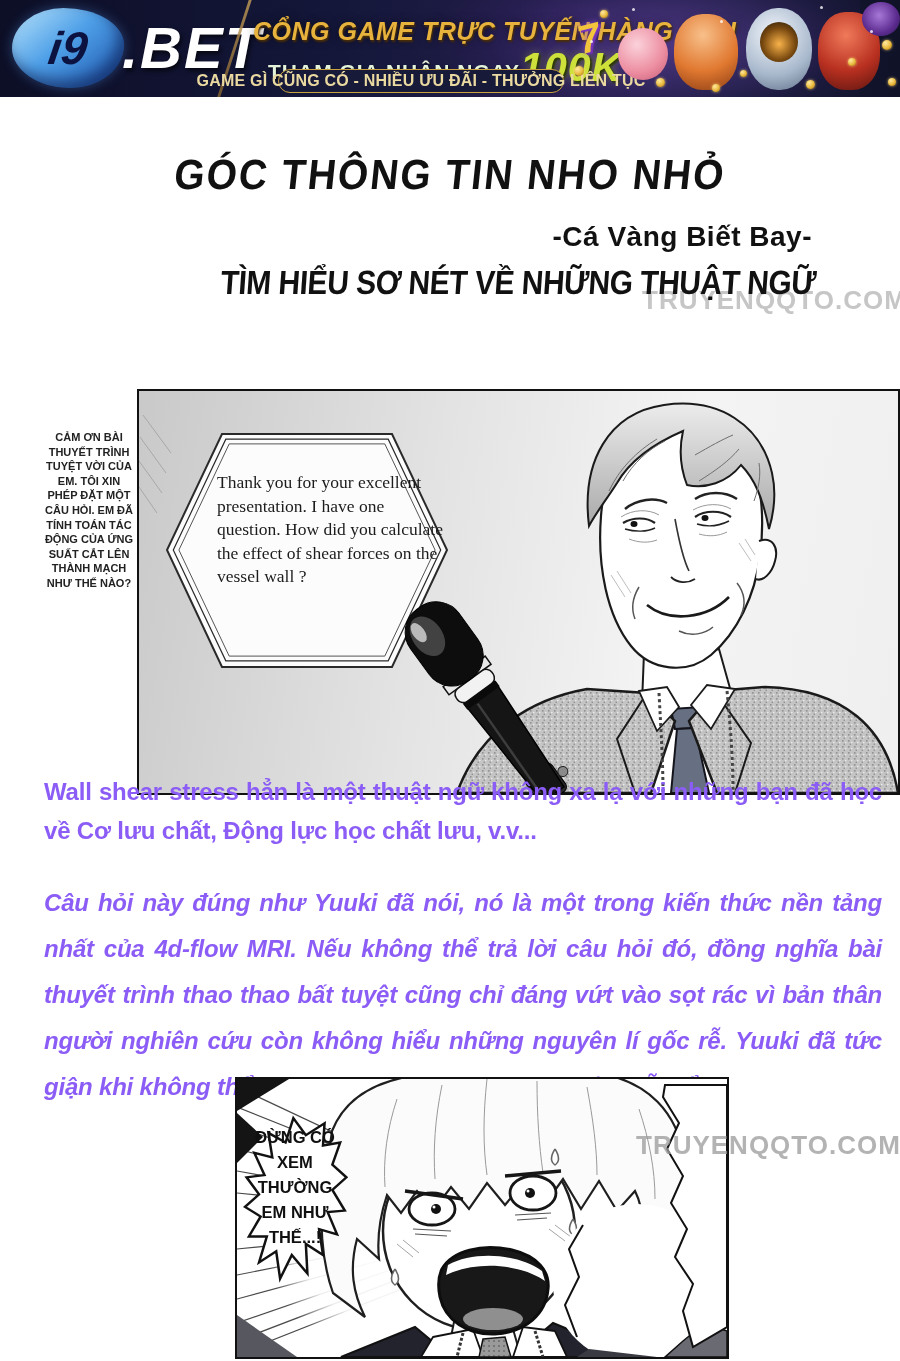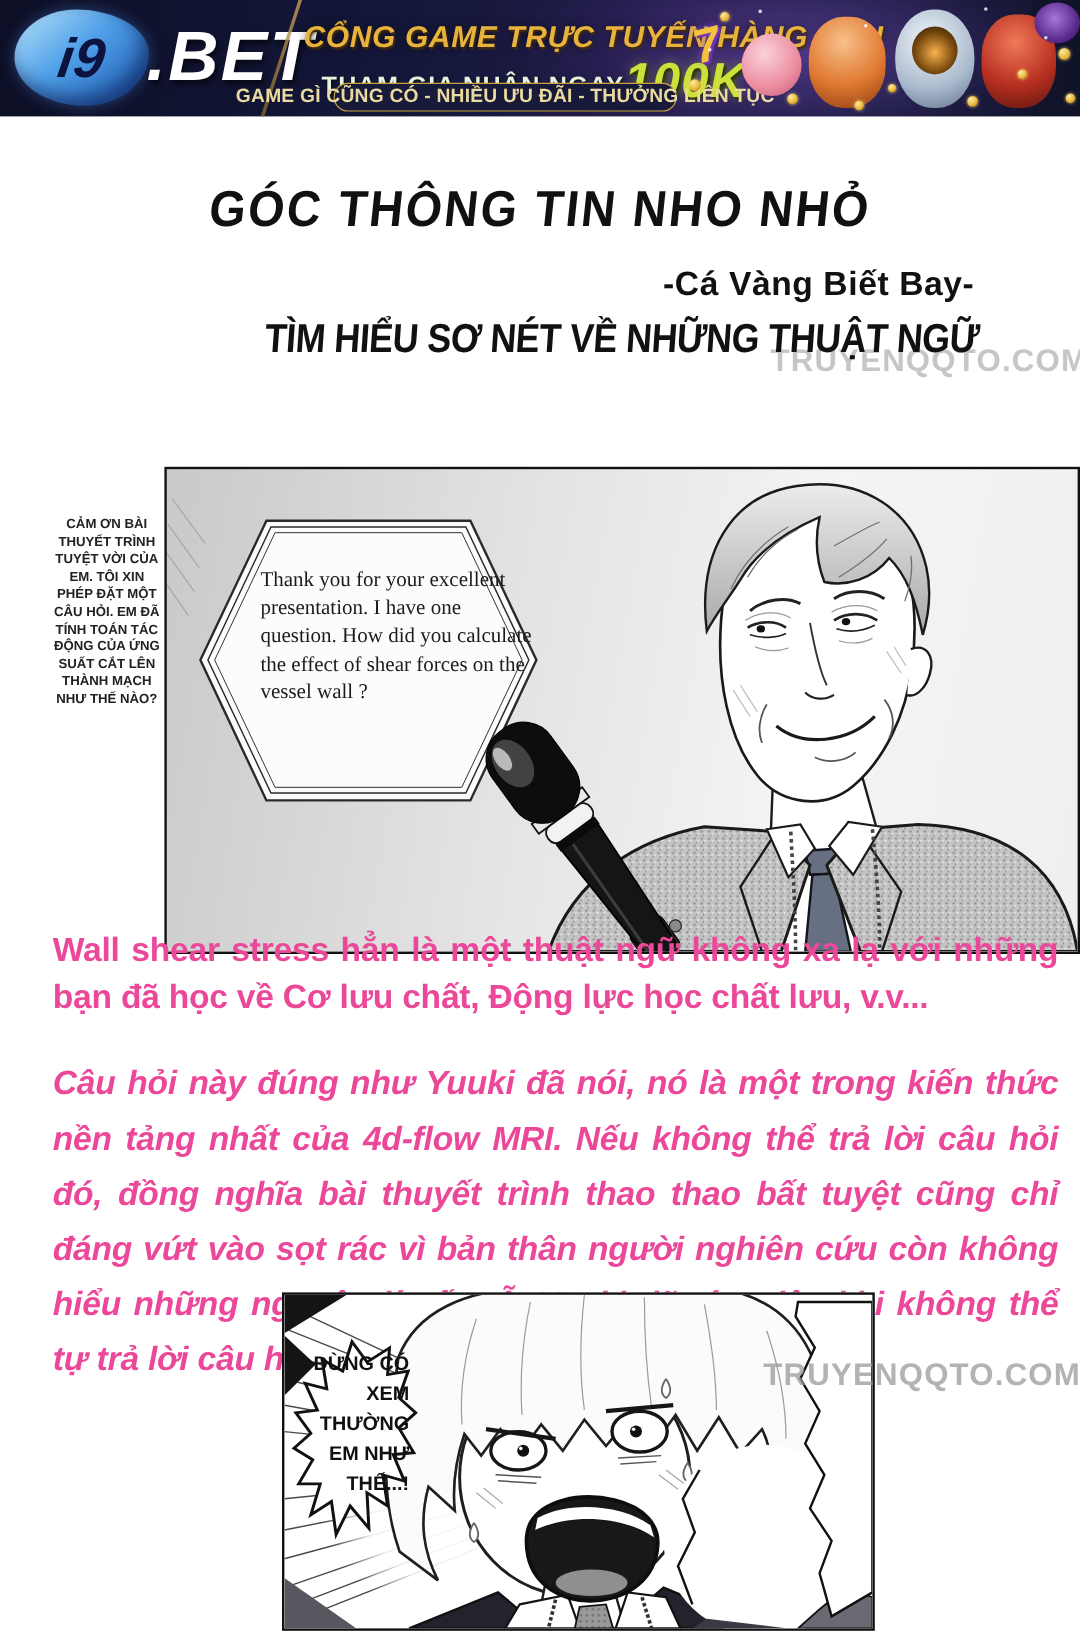--- a/index.html
+++ b/index.html
@@ -51,31 +51,31 @@
   
   .panel1{position:absolute;left:137px;top:362px;width:759px;height:402px;border:2.5px solid #111;
           background:linear-gradient(100deg,#c9c9c9 0%,#e3e3e3 38%,#f4f4f4 68%,#efefef 100%);overflow:hidden;margin-top:27px;}
   .panel1 svg{position:absolute;left:0;top:0;}
   .slide-text{position:absolute;left:78px;top:80px;width:228px;z-index:3;
           font-family:"Liberation Serif","DejaVu Serif",serif;font-size:17.5px;line-height:23.5px;color:#1c1c1c;}
   .side-caption{position:absolute;left:42px;top:430px;width:94px;text-align:center;z-index:2;
           font-size:11px;font-weight:800;line-height:14.6px;color:#222;}
 
   
-  .para{position:absolute;left:44px;width:838px;font-size:28px;font-weight:700;color:#ec4899;
+  .para{position:absolute;left:44px;width:838px;font-size:24px;font-weight:700;color:#8b5cf6;
         letter-spacing:-.2px;text-align:justify;text-align-last:left;}
   .para1{top:772px;line-height:39px;}
   .para2{top:880px;line-height:46px;font-style:italic;}
 
   
   .panel2{position:absolute;left:235px;top:1077px;width:490px;height:278px;border:2.5px solid #111;
           background:#fff;overflow:hidden;}
   .panel2 svg{position:absolute;left:0;top:0;}
   .bub{position:absolute;text-align:center;font-weight:800;color:#101010;z-index:4;}
-  .bub-left{left:12px;top:46px;width:92px;font-size:16.5px;line-height:25px;text-align:right;}
+  .bub-left{left:12px;top:46px;width:92px;font-size:16.5px;line-height:25px;}
   .bub-mid{left:324px;top:146px;width:148px;font-size:12.5px;line-height:16.5px;}
   .bub-right{left:404px;top:30px;width:84px;font-size:10.5px;line-height:14.2px;}
 </style>
 </head>
 <body>
 
 <div class="page">
 
   <div class="banner">
     <div class="banner-glow"></div>

